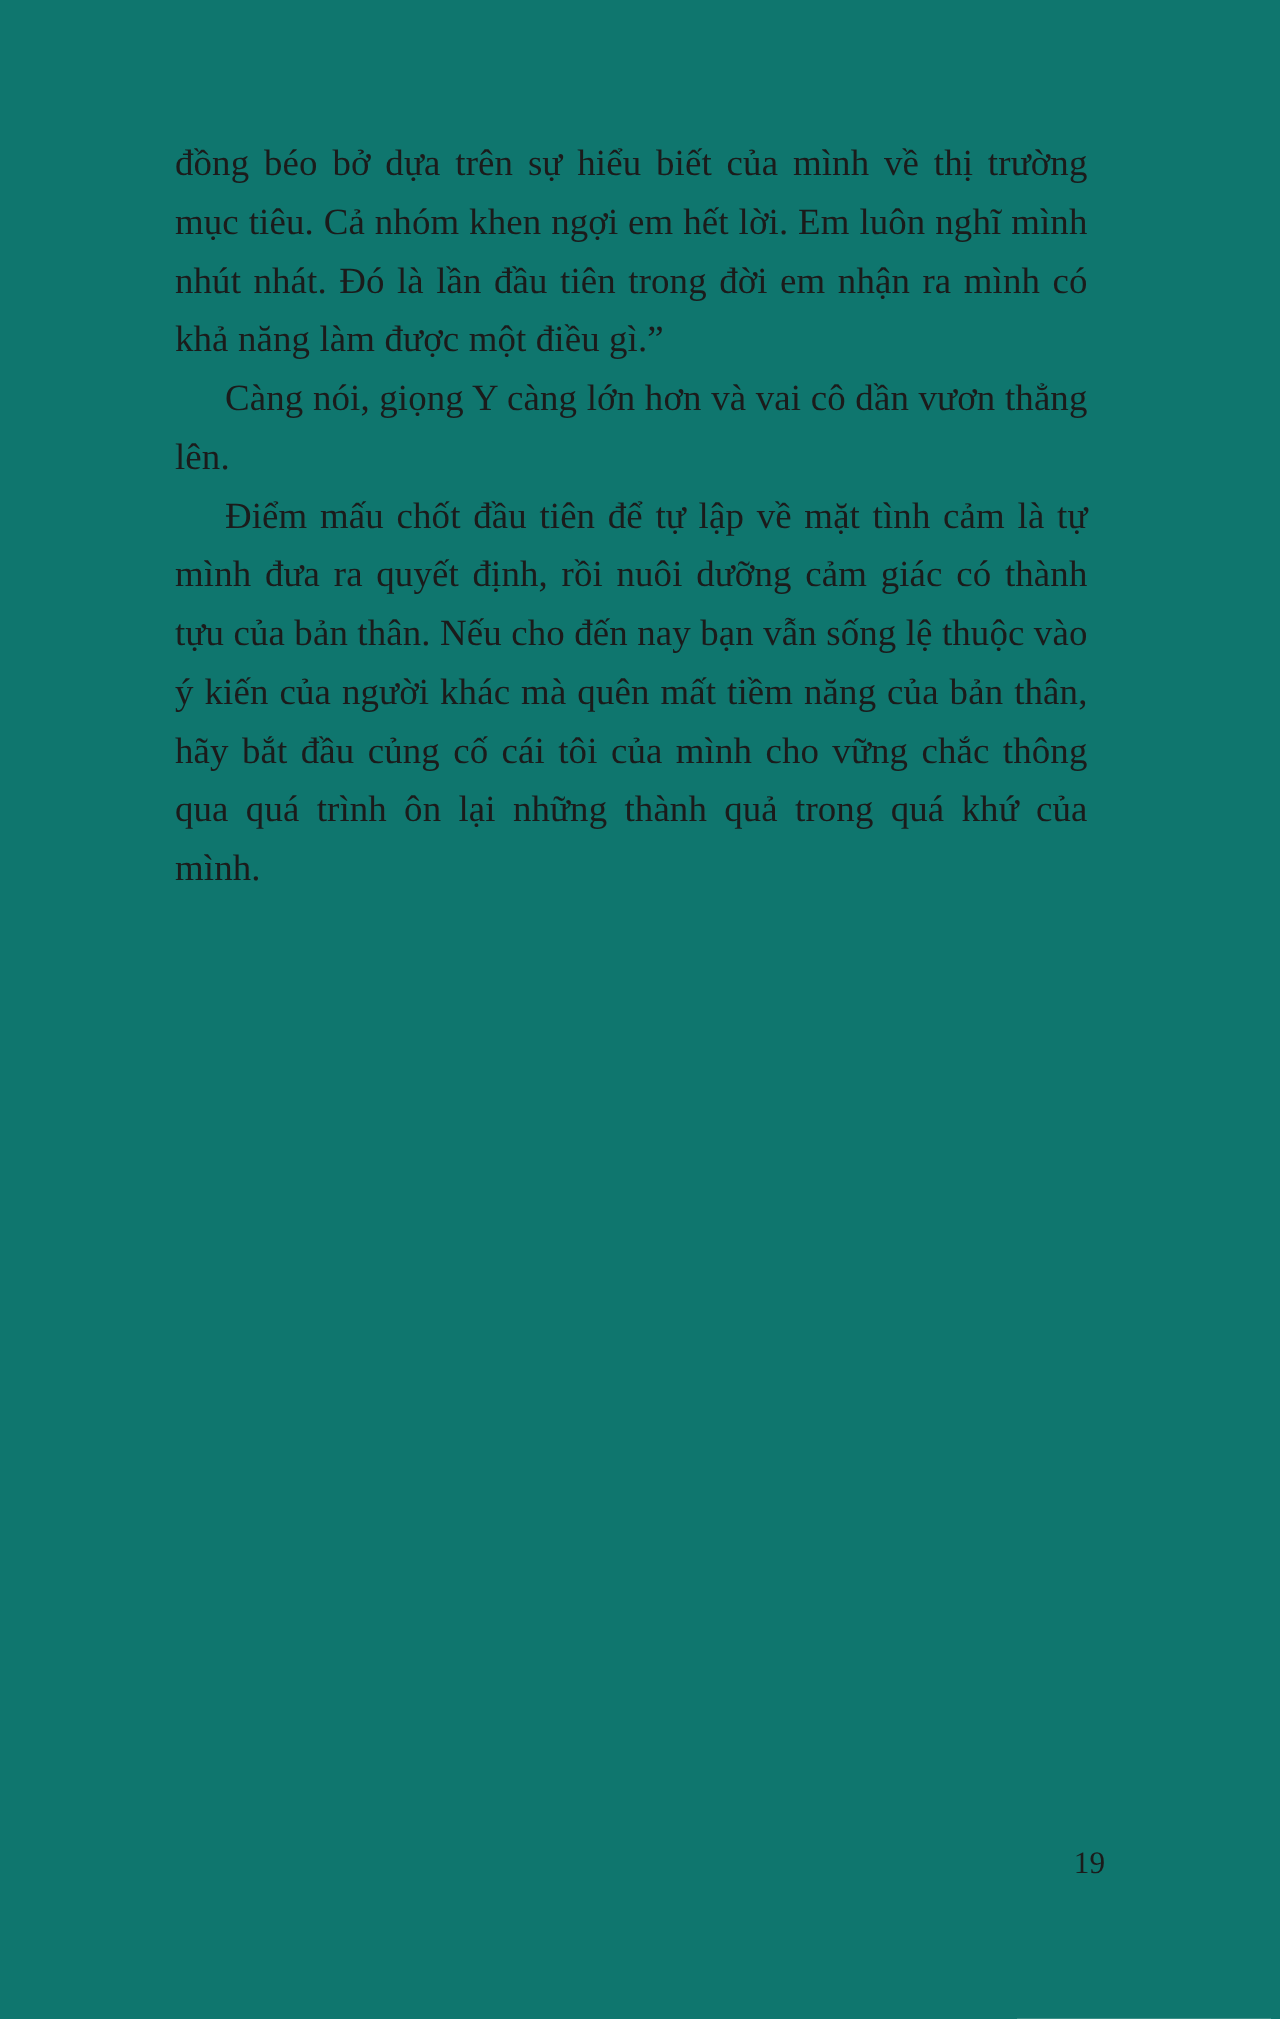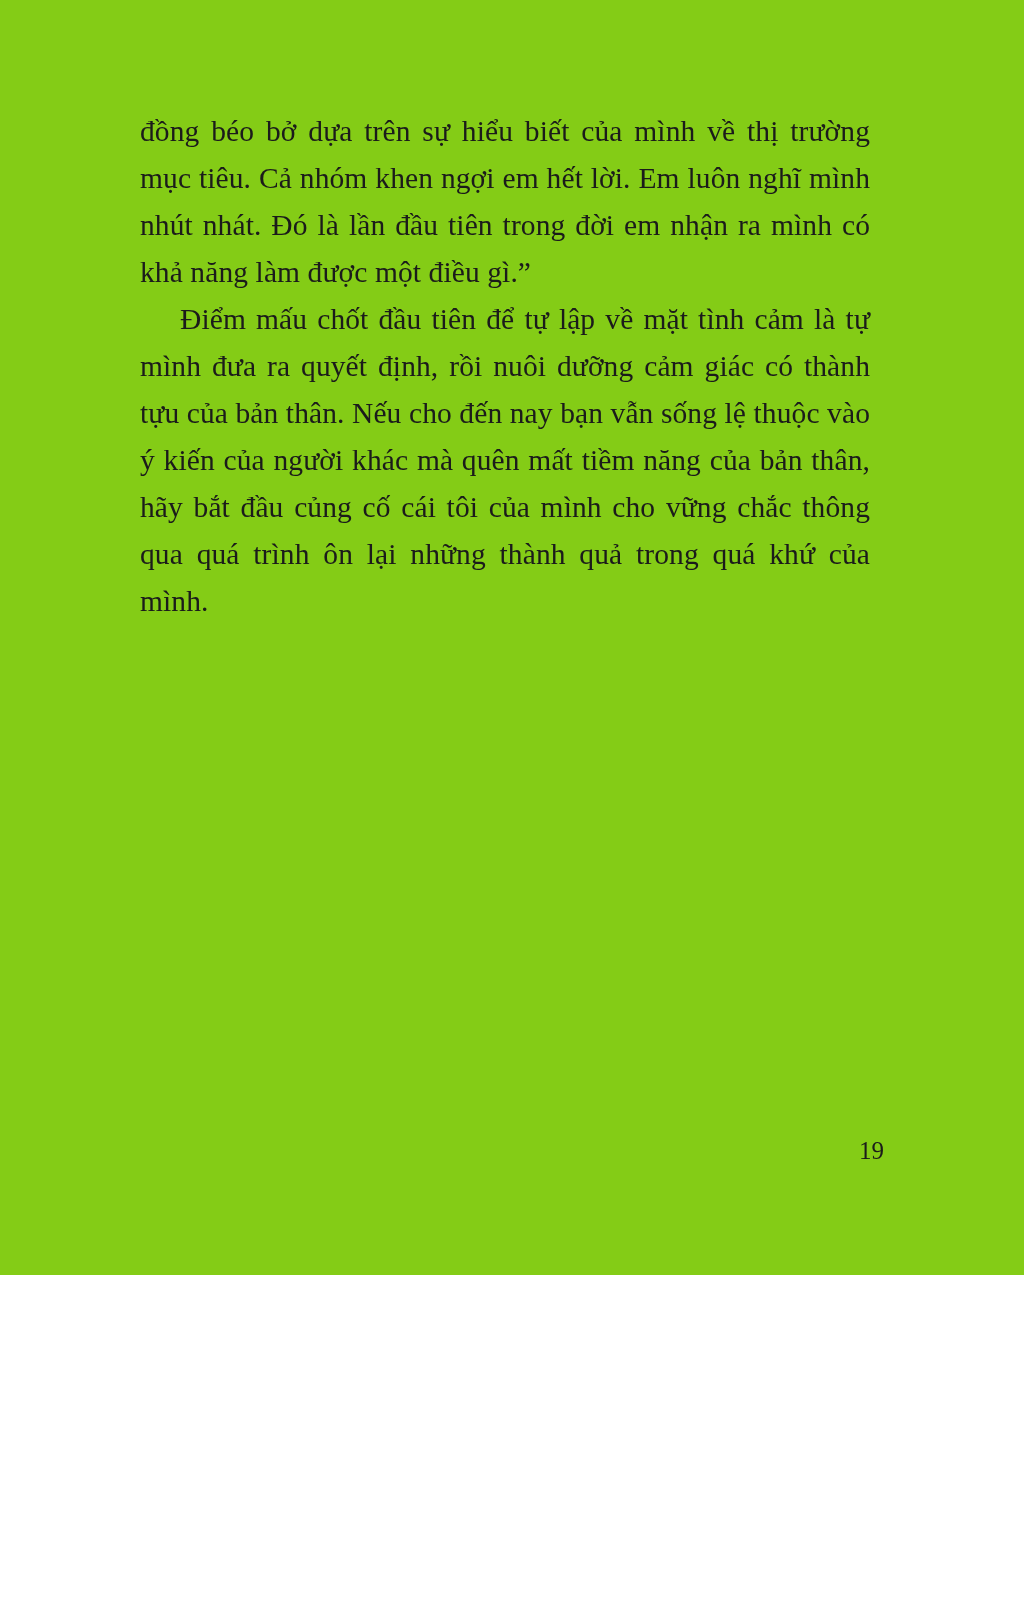--- a/index.html
+++ b/index.html
@@ -10,23 +10,23 @@
     width: 1024px;
     height: 1615px;
     background: #ffffff;
     font-family: "Liberation Serif", serif;
     color: #1a1a1a;
     overflow: hidden;
   }
   .page {
     position: relative;
     width: 1024px;
-    height: 1275px;
+    height: 1615px;
     box-sizing: border-box;
-    background: #84cc16;
+    background: #0f766e;
   }
   .text-column {
     position: absolute;
     left: 140px;
     top: 108px;
     width: 730px;
   }
   .para {
     font-size: 29.5px;
     line-height: 47px;
@@ -50,16 +50,17 @@
     color: #1b1b1b;
     font-family: "Liberation Serif", serif;
   }
 </style>
 </head>
 <body>
 
 <div class="page">
   <div class="text-column">
     <p class="para">đồng béo bở dựa trên sự hiểu biết của mình về thị trường mục tiêu. Cả nhóm khen ngợi em hết lời. Em luôn nghĩ mình nhút nhát. Đó là lần đầu tiên trong đời em nhận ra mình có khả năng làm được một điều gì.”</p>
+    <p class="para indent">Càng nói, giọng Y càng lớn hơn và vai cô dần vươn thẳng lên.</p>
     <p class="para indent">Điểm mấu chốt đầu tiên để tự lập về mặt tình cảm là tự mình đưa ra quyết định, rồi nuôi dưỡng cảm giác có thành tựu của bản thân. Nếu cho đến nay bạn vẫn sống lệ thuộc vào ý kiến của người khác mà quên mất tiềm năng của bản thân, hãy bắt đầu củng cố cái tôi của mình cho vững chắc thông qua quá trình ôn lại những thành quả trong quá khứ của mình.</p>
   </div>
   <div class="page-number">19</div>
 </div>
 
 </body></html>

